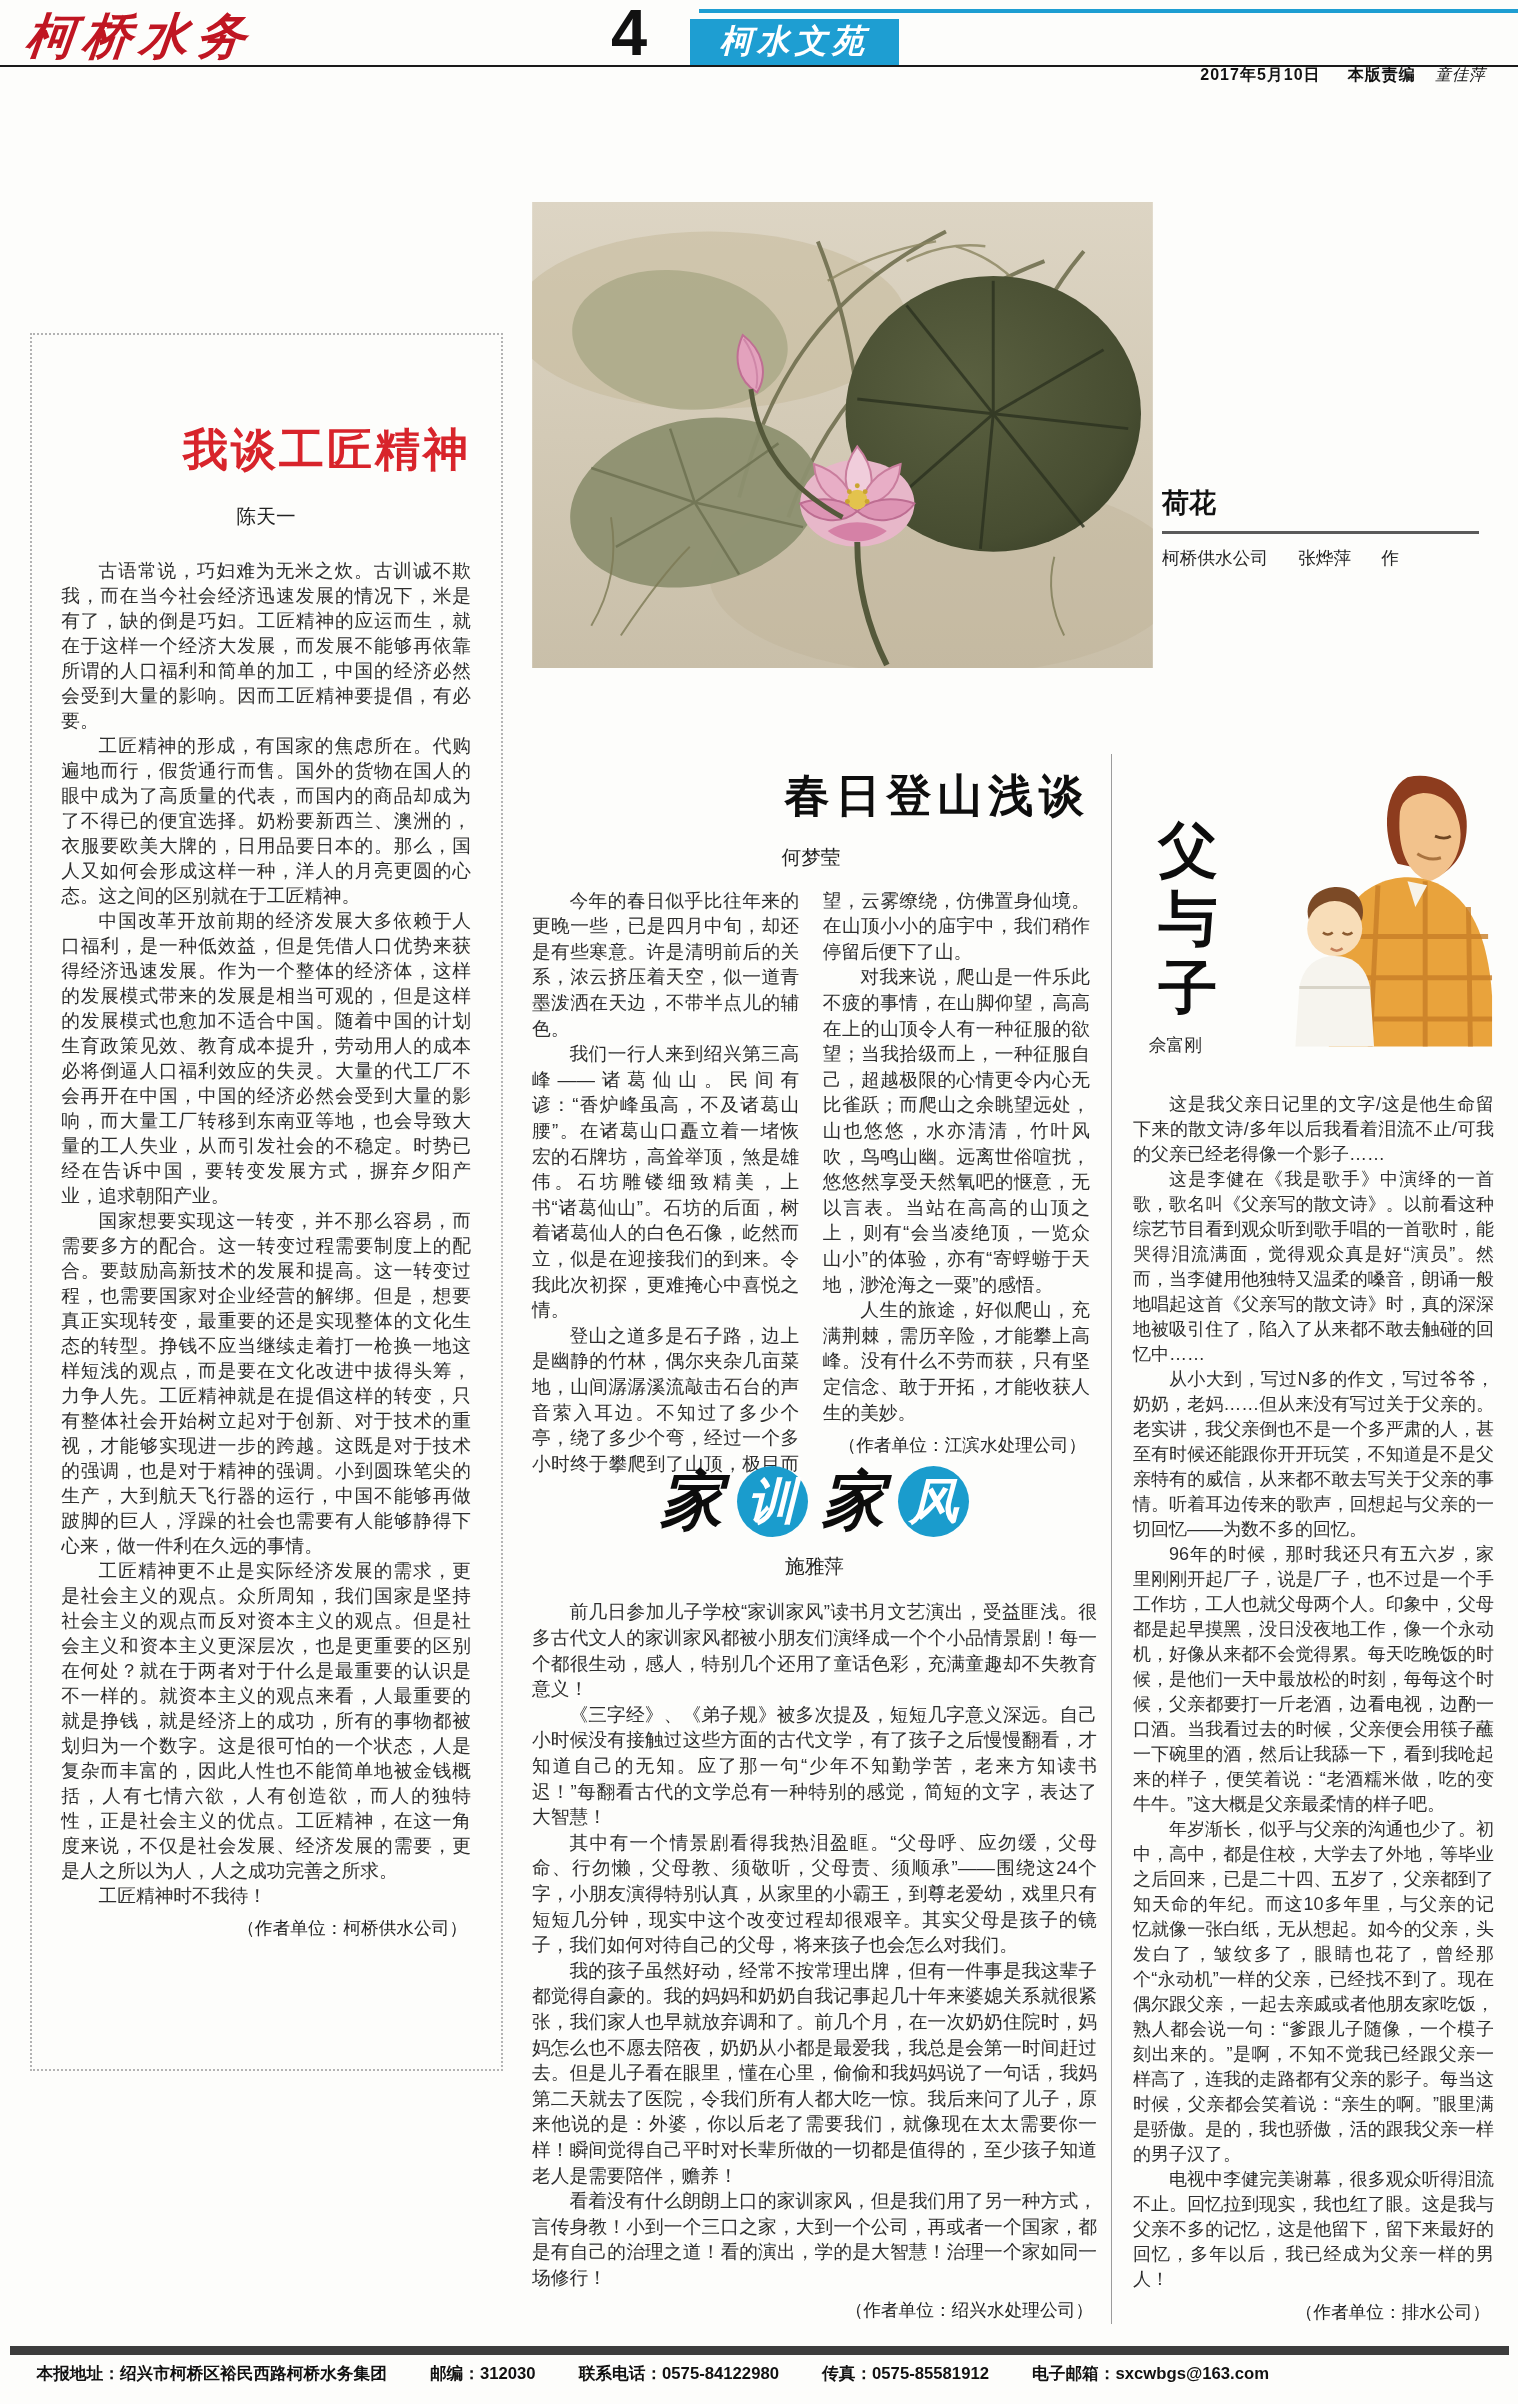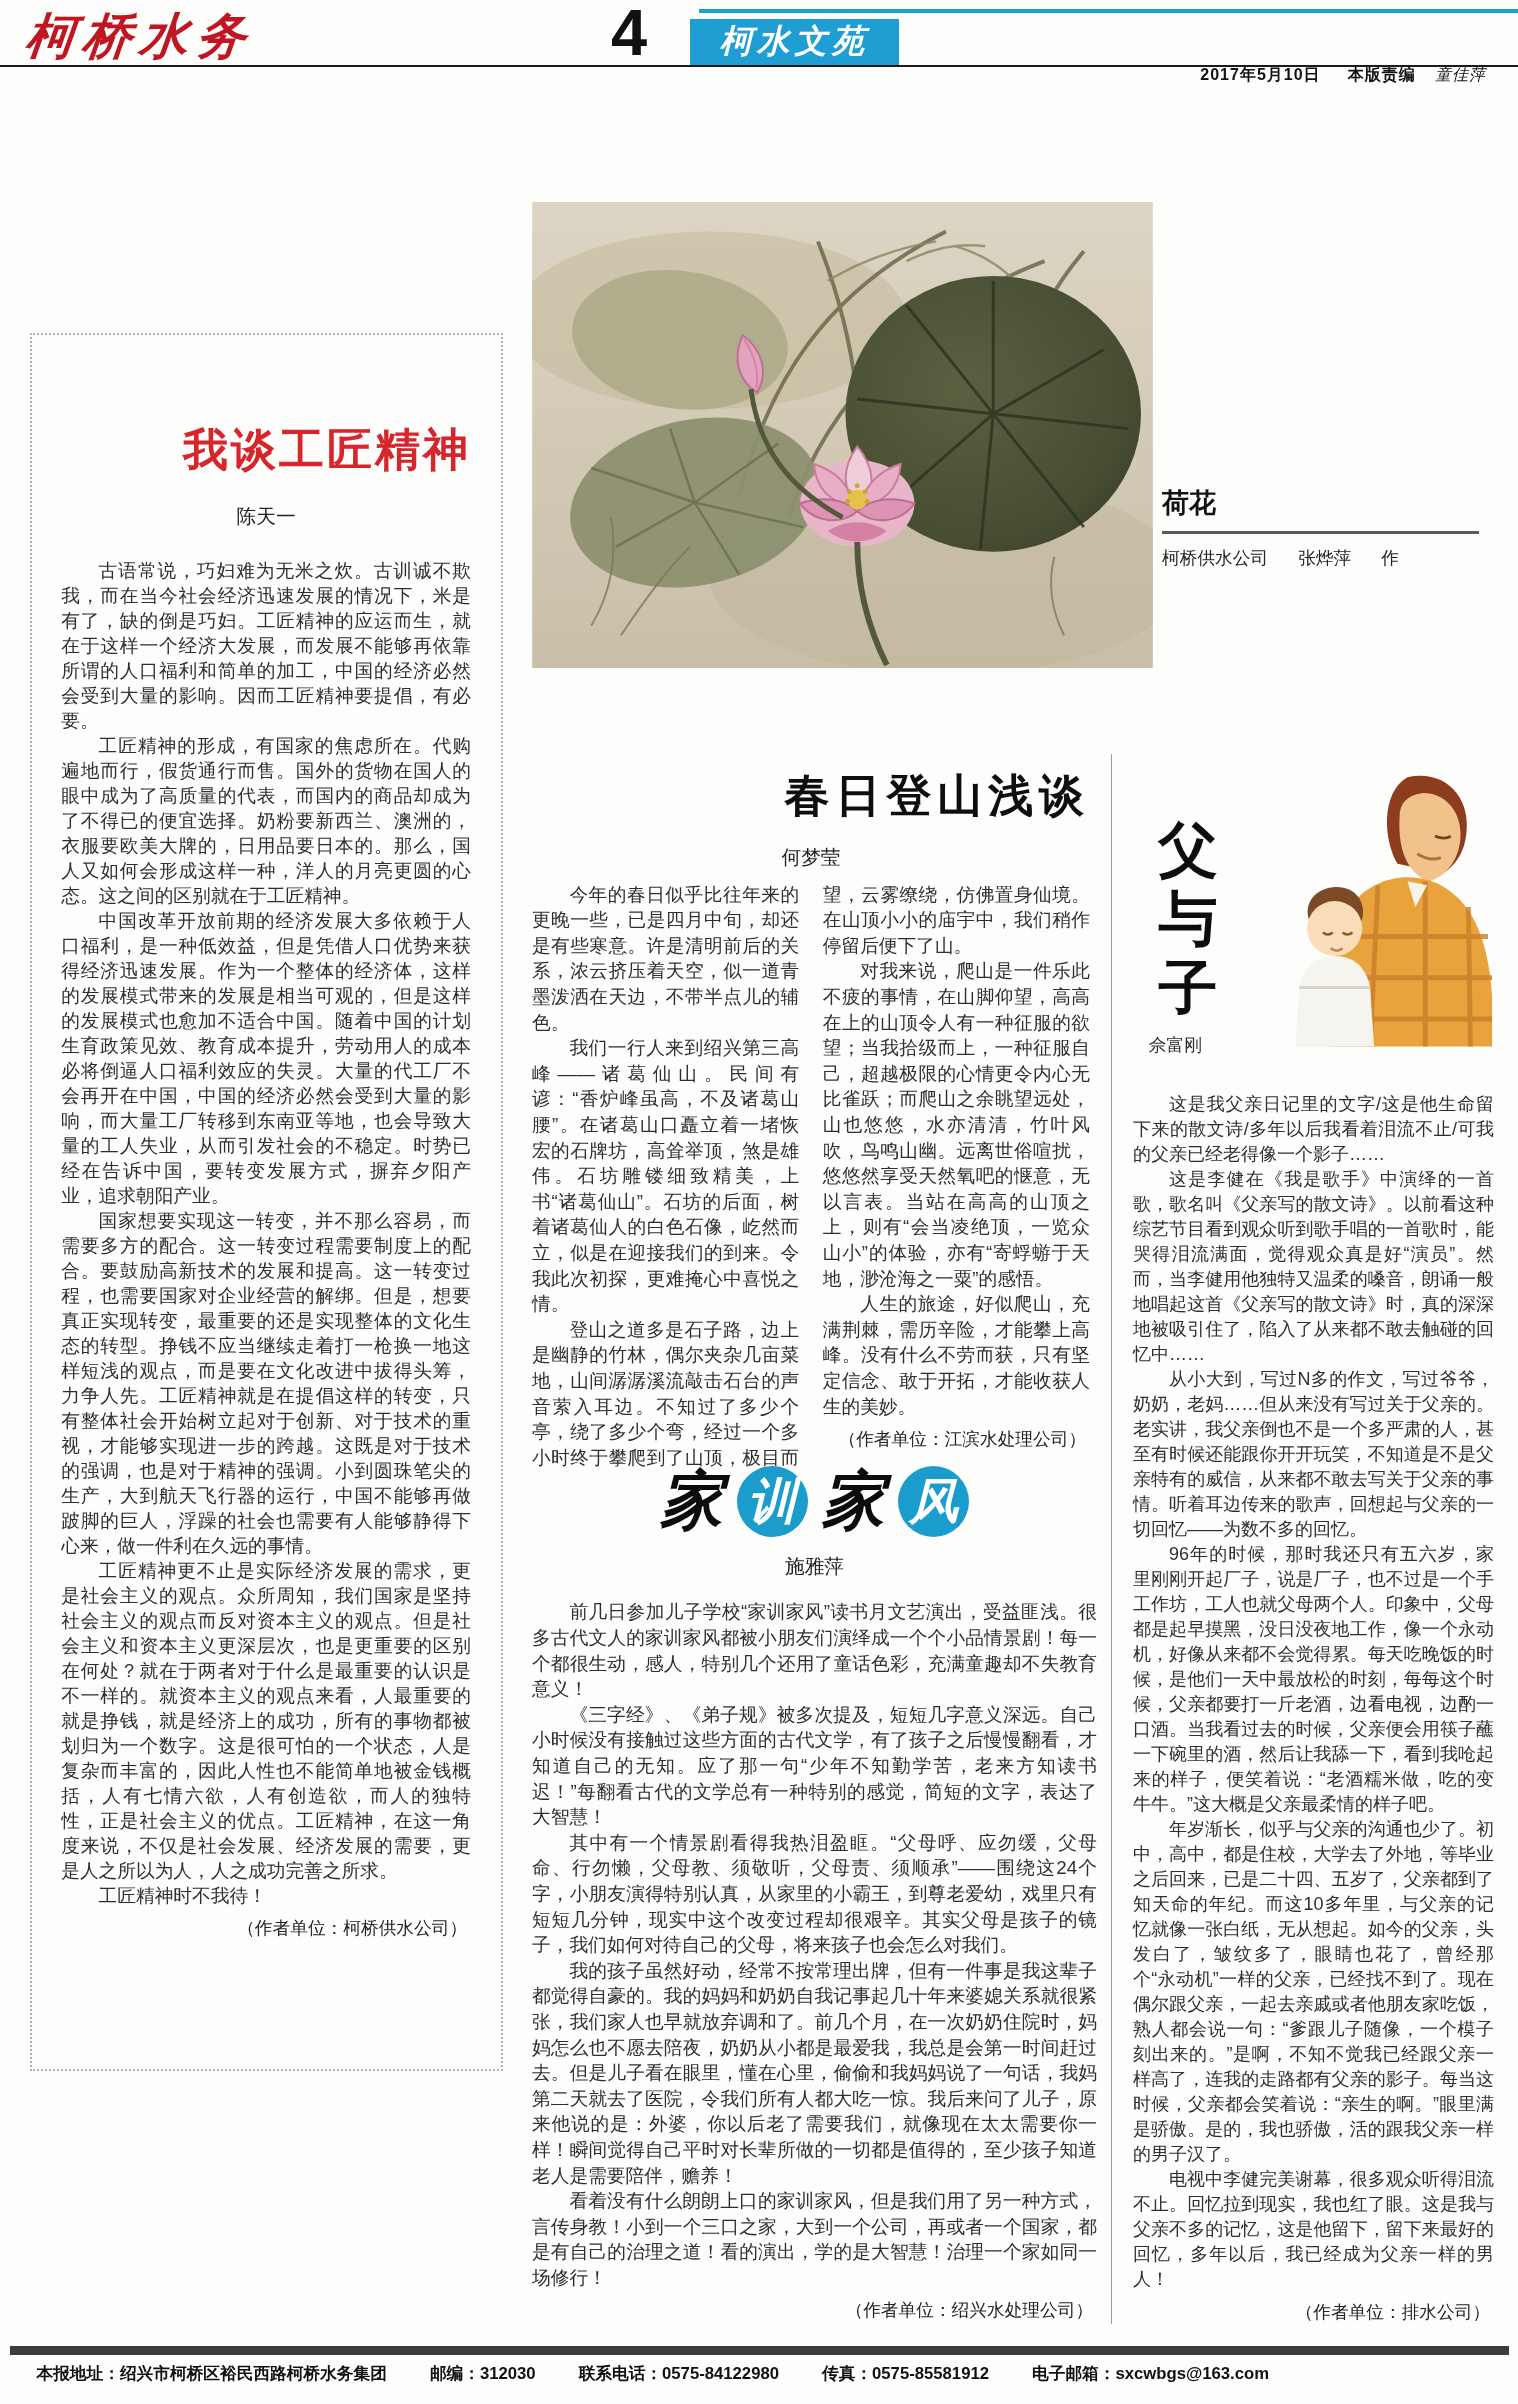--- a/index.html
+++ b/index.html
@@ -40,21 +40,21 @@
   .caption-block{left:1162px;top:485px;width:327px;}
   .caption-title{font-size:27px;font-weight:bold;color:#111;}
   .caption-rule{margin-top:9.9px;width:317px;height:3px;background:#5a5a5a;}
   .caption-credit{margin-top:11.8px;font-family:"Liberation Serif",serif;font-size:17.7px;color:#222;}
   .caption-credit span{margin-right:25.6px;}
 
   
   .mid-article{left:532px;top:766px;width:558px;}
   .mid-title{text-align:right;font-size:45px;font-weight:800;color:#0e0e0e;letter-spacing:5.9px;}
   .mid-article .byline{margin-top:17.7px;}
-  .mid-body{margin-top:11px;font-size:18.7px;line-height:25.6px;column-count:2;column-gap:23.6px;}
+  .mid-body{margin-top:17px;font-size:18.7px;line-height:25.6px;column-count:2;column-gap:23.6px;}
 
   
   .family-article{left:532px;top:1466px;width:565px;}
   .family-title{display:flex;align-items:center;justify-content:center;gap:13.8px;}
   .family-title .plain-char{font-family:"Liberation Serif",serif;font-style:italic;font-weight:bold;
                             font-size:63px;color:#0c0c0c;line-height:71px;}
   .family-title .circle-char{width:71px;height:71px;border-radius:50%;background:#1a9ccd;color:#fff;
                              font-family:"Liberation Serif",serif;font-style:italic;font-weight:bold;
                              font-size:49px;display:flex;align-items:center;justify-content:center;}
   .family-article .byline{margin-top:15.8px;}

